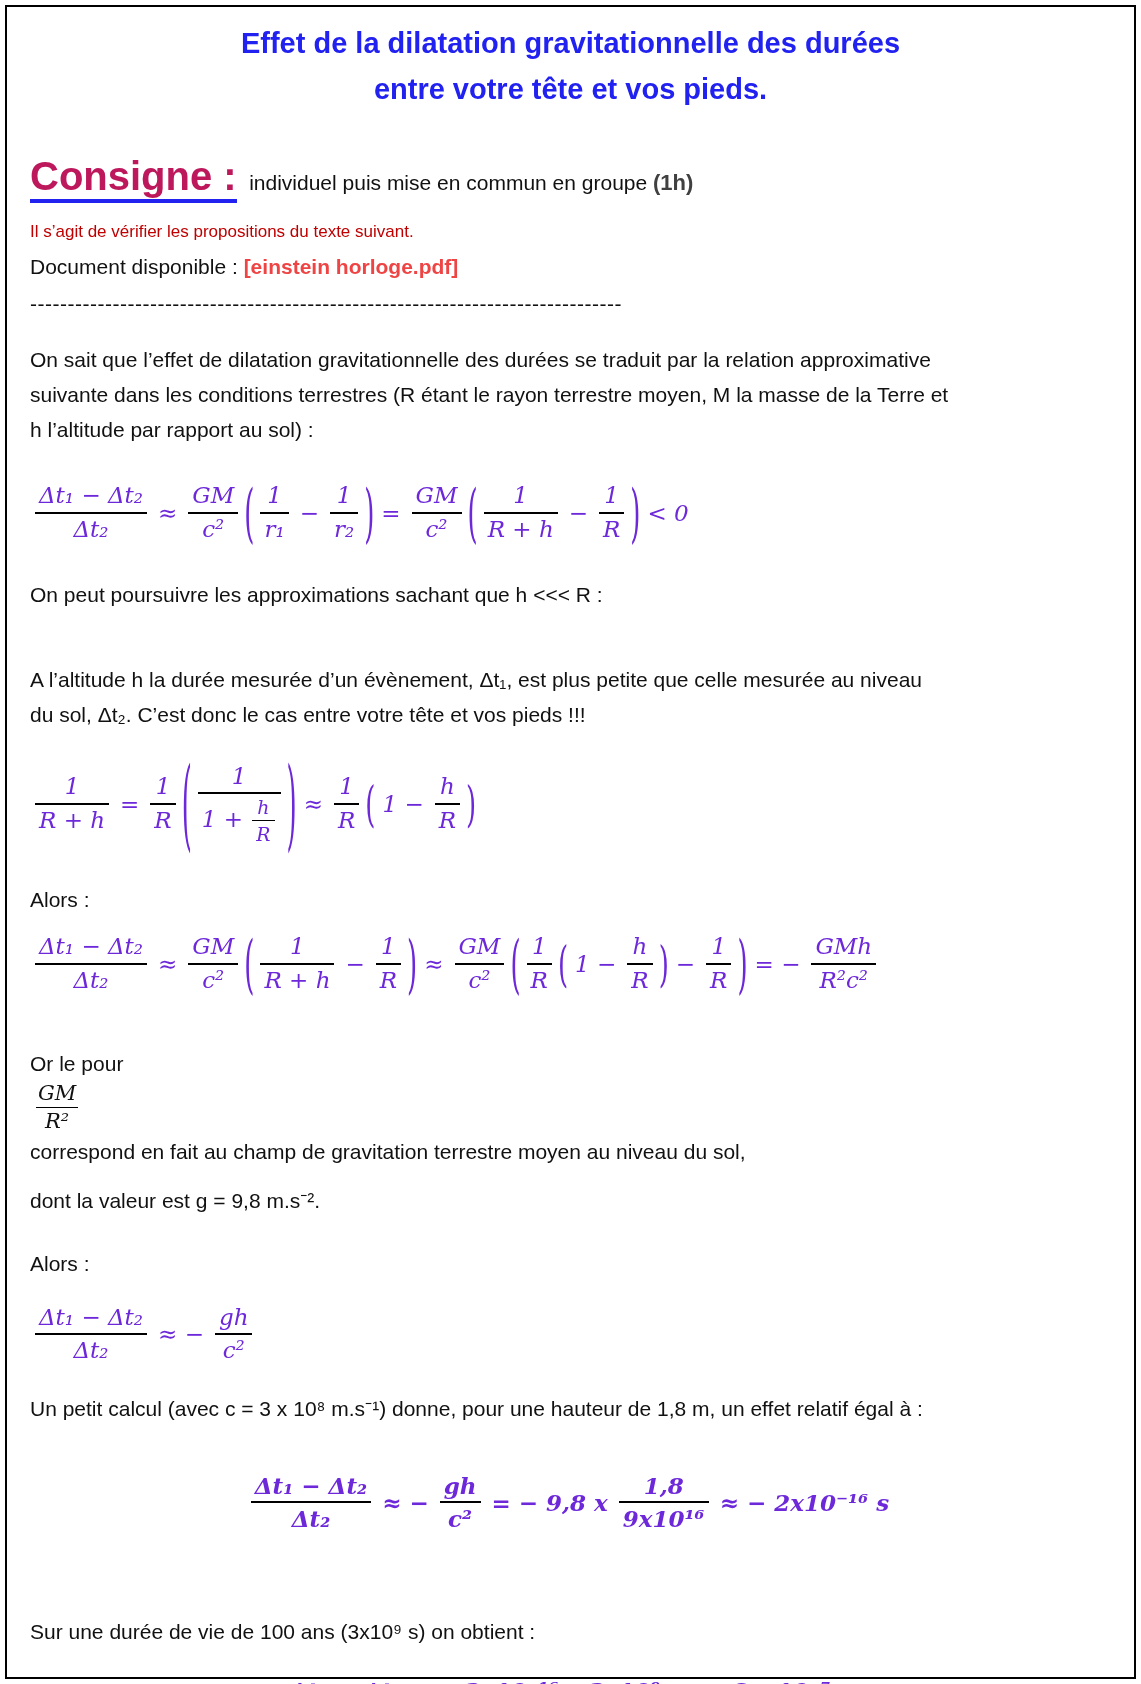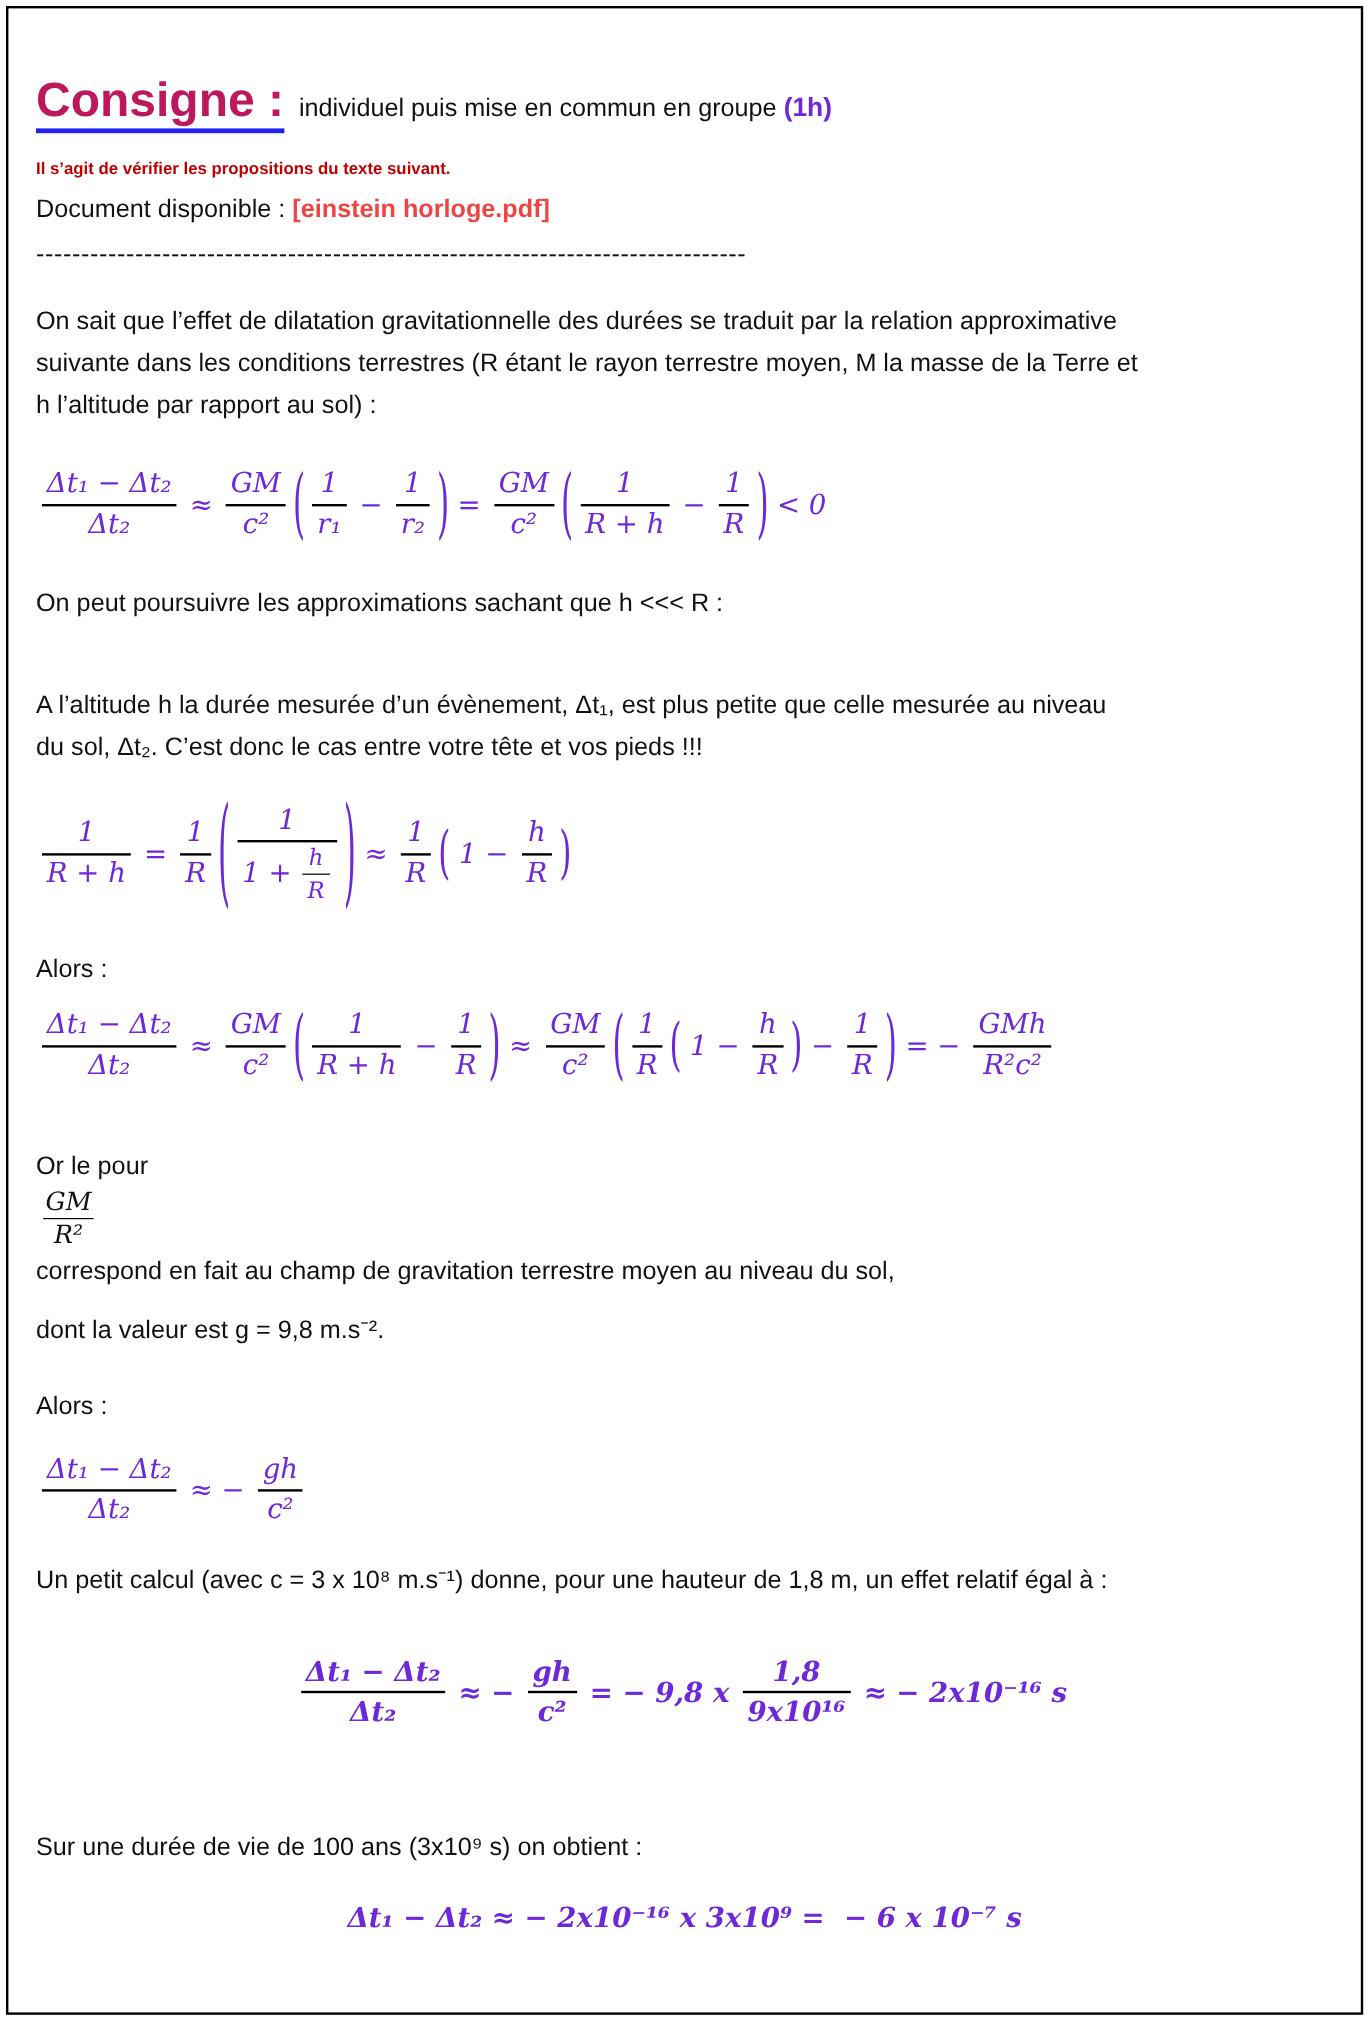--- a/index.html
+++ b/index.html
@@ -9,24 +9,24 @@
   .frame{position:absolute;inset:5px;border:2px solid #000;pointer-events:none;}
   .content{position:relative;padding:20px 30px 0 30px;box-sizing:border-box;}
 
   .title{margin:0;text-align:center;color:#2121f0;font-size:29px;line-height:46px;font-weight:bold;}
   .title .tl{display:block;}
 
   .consigne{margin-top:42px;}
   .consigne-label{color:#be185d;font-size:40px;font-weight:bold;
       border-bottom:4px solid #2121f0;padding-bottom:1px;margin-right:8px;}
   .consigne-text{font-size:21px;}
-  .consigne-duration{color:#6d28d9;font-size:22px;font-weight:bold;}
+  .consigne-duration{color:#404040;font-size:22px;font-weight:bold;}
 
   p{margin:0;}
-  .red-bold{margin-top:20px;color:#c00000;font-weight:bold;font-size:14px;line-height:26px;}
+  .red-bold{margin-top:20px;color:#c00000;font-weight:normal;font-size:17px;line-height:26px;}
   .doc-line{margin-top:9px;font-size:21px;line-height:26px;}
   .doc-ref{color:#ef4444;font-weight:bold;}
   .separator{margin-top:12px;font-size:21px;letter-spacing:0.5px;white-space:nowrap;overflow:hidden;}
 
   .body-par{font-size:21px;line-height:35px;white-space:pre-line;}
   .p-intro{margin-top:26px;}
   .p-altitude{margin-top:50px;}
   .p-approx{margin-top:22px;}
   .p-alors1{margin-top:22px;}
   .p-orterme{margin-top:14px;line-height:35px;}
@@ -63,20 +63,24 @@
   .inline-frac .fnum{border-bottom:1.5px solid #000;padding:0 2px 1px;}
   .inline-frac .fden{padding:1px 2px 0;}
 </style>
 </head>
 <body>
 
 <div class="frame"></div>
 
 <div class="content">
 
+  <h1 class="title">
+    <span class="tl">Effet de la dilatation gravitationnelle des durées</span>
+    <span class="tl">entre votre tête et vos pieds.</span>
+  </h1>
 
   <div class="consigne">
     <span class="consigne-label">Consigne :</span>
     <span class="consigne-text">individuel puis mise en commun en groupe </span>
     <span class="consigne-duration">(1h)</span>
   </div>
 
   <p class="red-bold">Il s’agit de vérifier les propositions du texte suivant.</p>
 
   <p class="doc-line">

